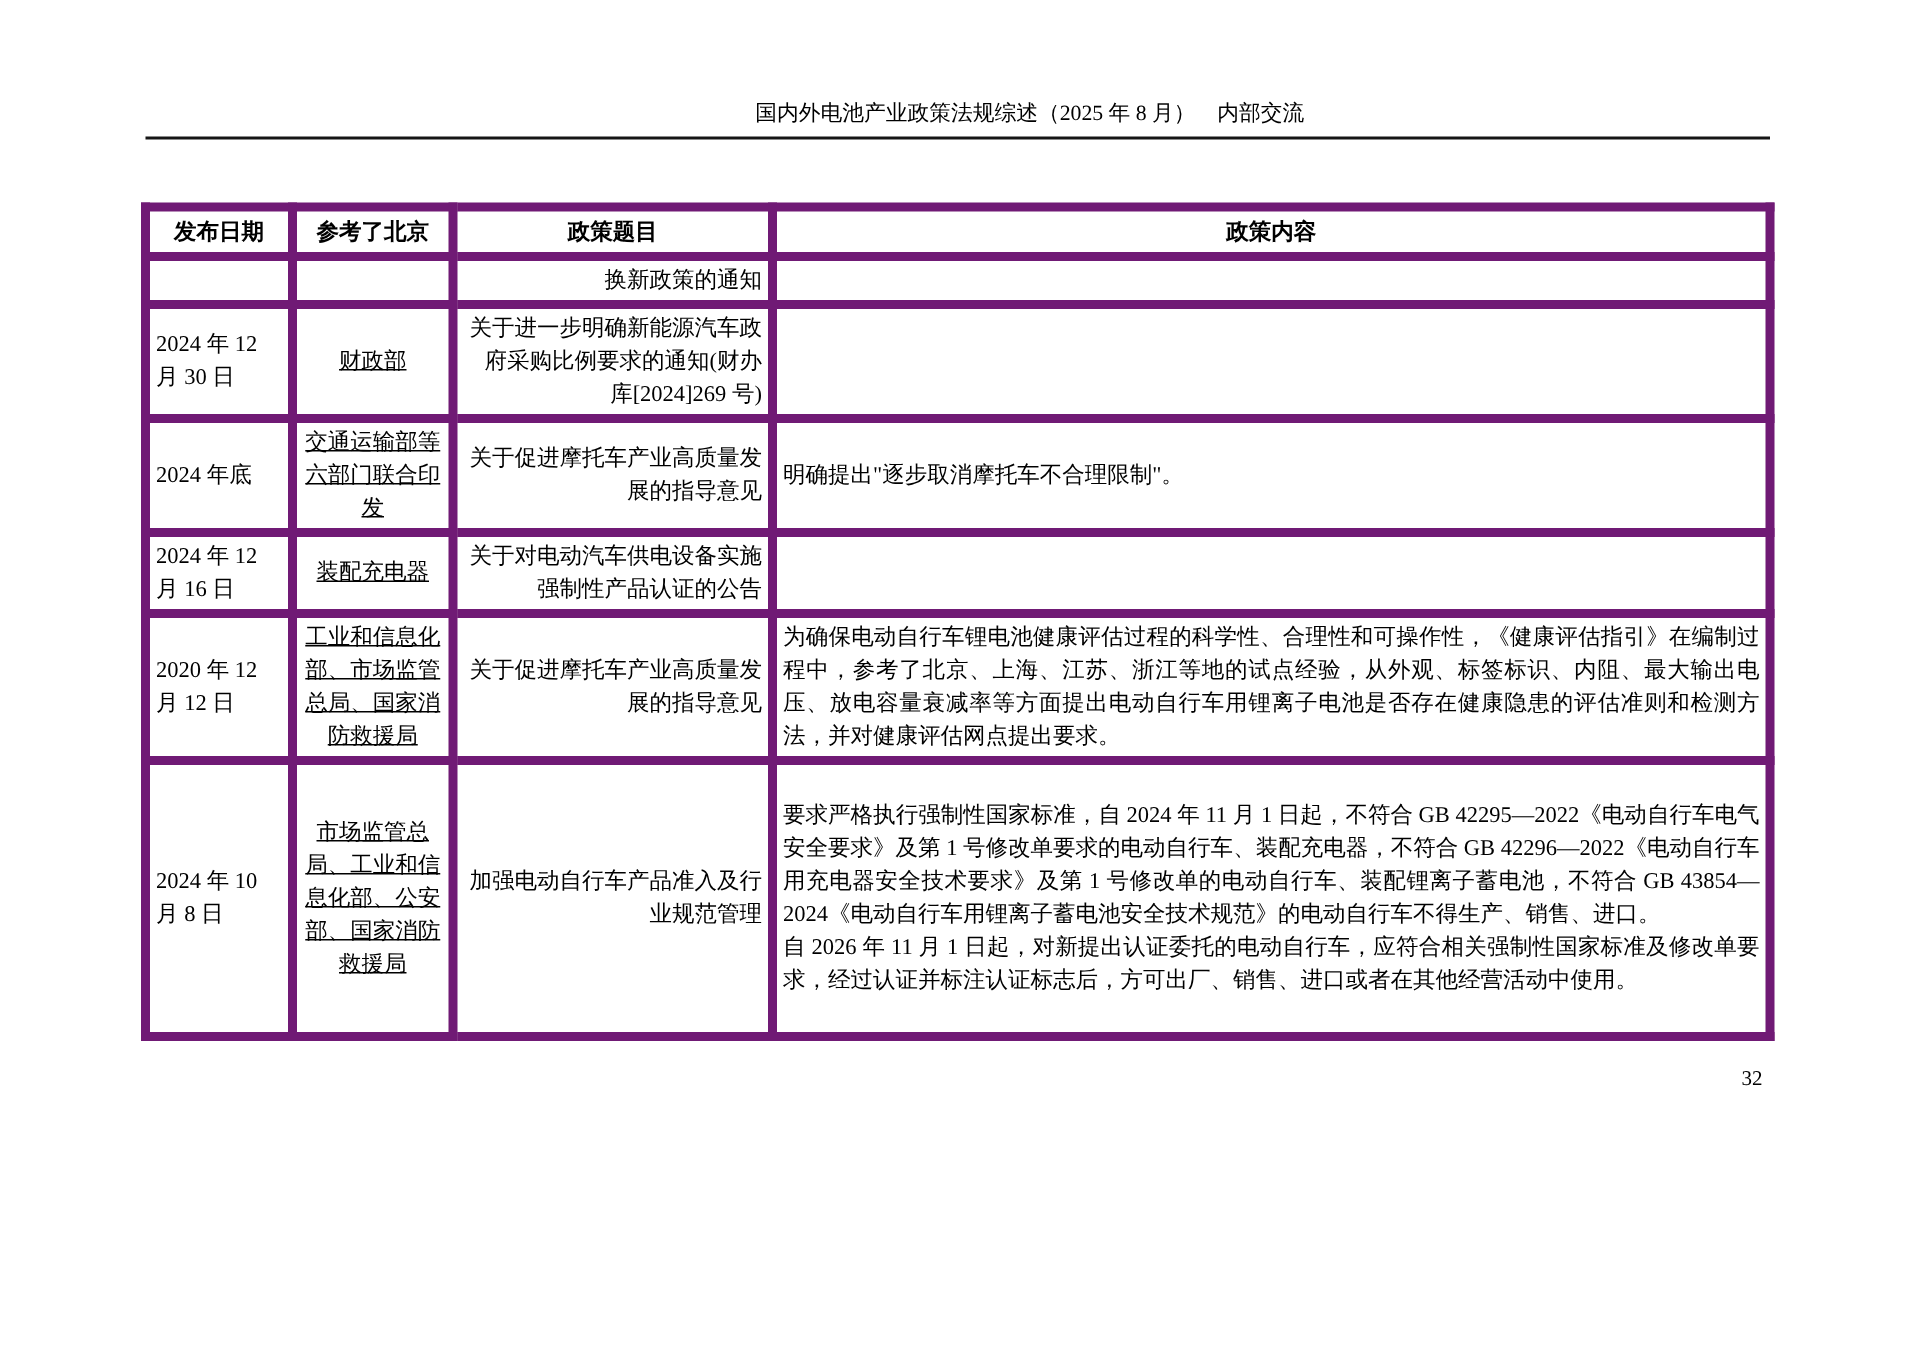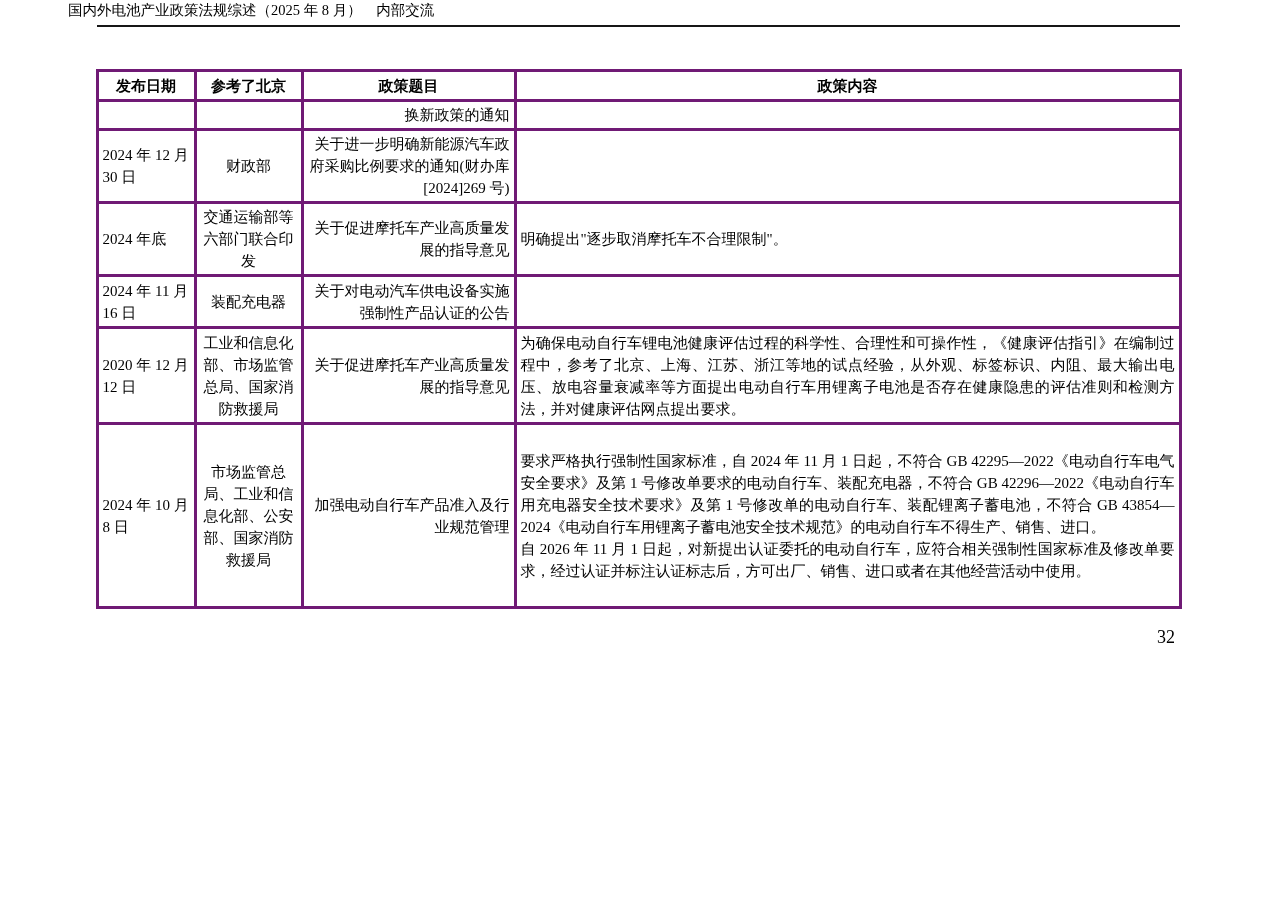--- a/index.html
+++ b/index.html
@@ -14,21 +14,22 @@
     color: #000000;
     font-family: "Liberation Serif", "DejaVu Serif", serif;
   }
   .page {
     position: relative;
     width: 1277px;
     height: 905px;
     background: #ffffff;
   }
   .doc-header {
-    text-align: left;
+    padding-top: 66px;
+    text-align: center;
     font-size: 14.5px;
     line-height: 20px;
     margin-left: 40px;
   }
   .doc-header-title {
     position: relative;
     left: 28px;
     white-space: pre;
   }
   .header-rule {
@@ -39,41 +40,41 @@
   }
   .policy-table {
     width: 1083px;
     margin: 42px auto 0 auto;
     border-collapse: collapse;
     table-layout: fixed;
     font-size: 15px;
   }
   .policy-table th,
   .policy-table td {
-    border: 3px solid #701a75;
+    border: 6px solid #701a75;
     vertical-align: middle;
     line-height: 22px;
     padding: 2px 4px;
     word-break: break-word;
   }
   .policy-table th {
     font-weight: bold;
     text-align: center;
     height: 23px;
   }
   .c-date   { text-align: left; }
-  .c-dept   { text-align: center; }
+  .c-dept   { text-align: center; text-decoration: underline; }
   .c-title  { text-align: right; padding: 2px 6px; }
   .c-content{ text-align: justify; padding: 2px 7px; }
   .c-content .para { margin: 0; }
   .doc-footer {
     margin-top: 18px;
     text-align: right;
     padding-right: 102px;
-    font-size: 18px;
+    font-size: 14px;
   }
 </style>
 </head>
 <body>
 
 <div class="page">
 
   <div class="doc-header">
     <span class="doc-header-title">国内外电池产业政策法规综述（2025 年 8 月）　内部交流</span>
   </div>
@@ -117,21 +118,21 @@
       <tr style="height:68px">
         <td class="c-date">2024 年底</td>
         <td class="c-dept">交通运输部等六部门联合印发</td>
         <td class="c-title">关于促进摩托车产业高质量发展的指导意见</td>
         <td class="c-content">
           <div class="para">明确提出"逐步取消摩托车不合理限制"。</div>
           <div class="para"></div>
         </td>
       </tr>
       <tr style="height:52px">
-        <td class="c-date">2024 年 11 月 16 日</td>
+        <td class="c-date">2024 年 12 月 16 日</td>
         <td class="c-dept">装配充电器</td>
         <td class="c-title">关于对电动汽车供电设备实施强制性产品认证的公告</td>
         <td class="c-content">
           <div class="para"></div>
           <div class="para"></div>
         </td>
       </tr>
       <tr style="height:96px">
         <td class="c-date">2020 年 12 月 12 日</td>
         <td class="c-dept">工业和信息化部、市场监管总局、国家消防救援局</td>

